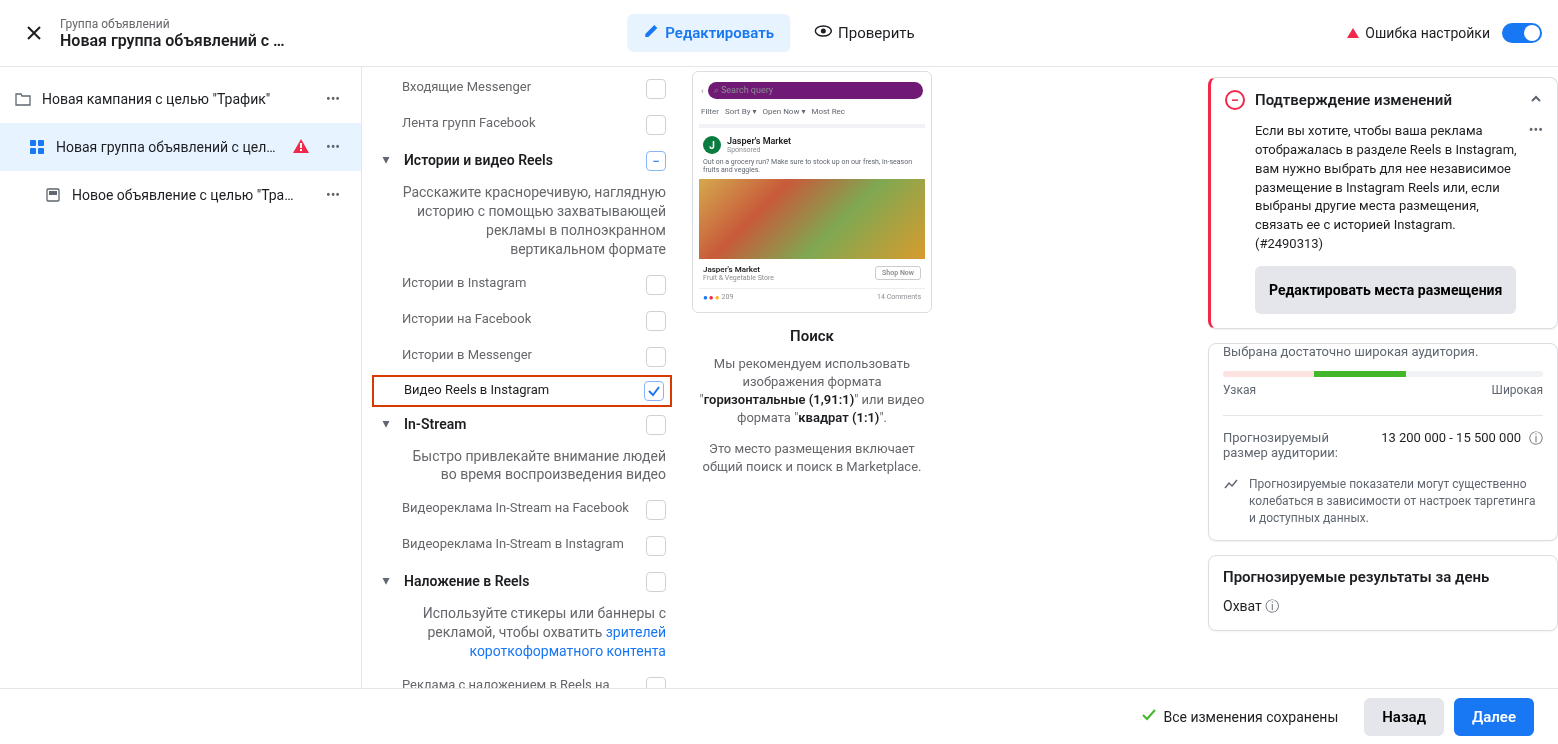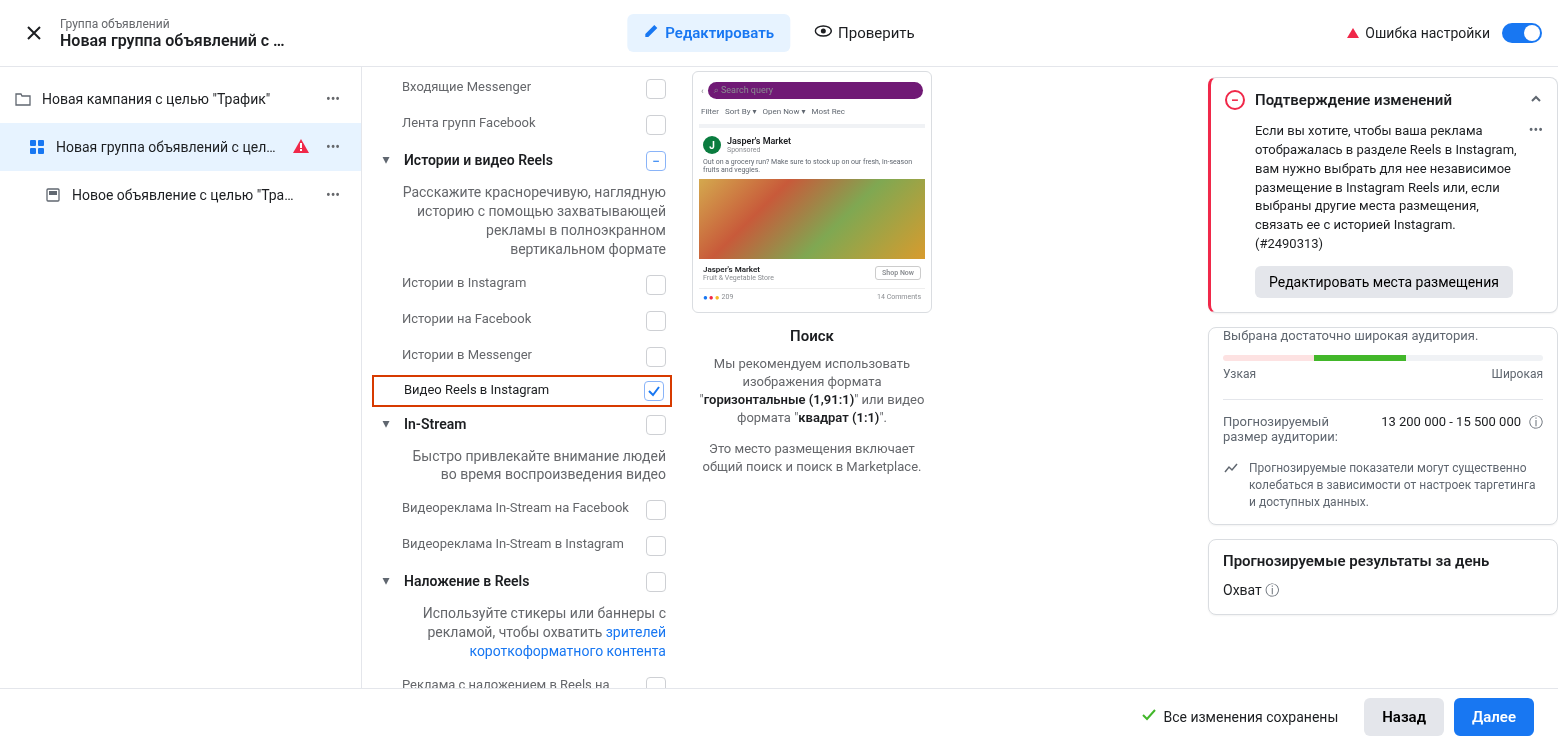--- a/index.html
+++ b/index.html
@@ -87,21 +87,21 @@
 .rightpanel::-webkit-scrollbar { width: 8px; }
 .rightpanel::-webkit-scrollbar-thumb { background: #ccc; border-radius: 4px; }
 
 .card-panel { border: 1px solid #dadde1; border-radius: 8px; margin-bottom: 14px; background: #fff; overflow: hidden; box-shadow: 0 1px 2px rgba(0,0,0,0.05); }
 .card-panel.alert { border-left: 3px solid #f02849; }
 .panel-head { display: flex; align-items: center; padding: 12px 14px; gap: 10px; }
 .panel-title { flex: 1; font-weight: 600; font-size: 15px; }
 .alert-icon { width: 20px; height: 20px; border: 2px solid #f02849; border-radius: 50%; display: flex; align-items: center; justify-content: center; color: #f02849; font-weight: bold; }
 .panel-body { padding: 0 14px 14px 44px; }
 .panel-text { font-size: 13px; color: #1c1e21; line-height: 1.45; }
-.panel-action { margin-top: 12px; background: #e4e6eb; border: none; padding: 8px 14px; border-radius: 6px; font-weight: 400; font-size: 14px; cursor: pointer; }
+.panel-action { margin-top: 12px; background: #e4e6eb; border: none; padding: 16px 14px; border-radius: 6px; font-weight: 700; font-size: 14px; cursor: pointer; }
 .panel-more { cursor: pointer; color: #606770; }
 .chevup { cursor: pointer; color: #606770; }
 
 .aud-body { padding: 0 14px 14px; }
 .aud-sub { font-size: 13px; color: #606770; margin-bottom: 12px; }
 .aud-bar { height: 6px; border-radius: 3px; display: flex; overflow: hidden; margin-bottom: 6px; }
 .aud-seg1 { flex: 2; background: #fde2e2; }
 .aud-seg2 { flex: 2; background: #42b72a; }
 .aud-seg3 { flex: 3; background: #f0f2f5; }
 .aud-labels { display: flex; justify-content: space-between; font-size: 12px; color: #606770; margin-bottom: 18px; }

